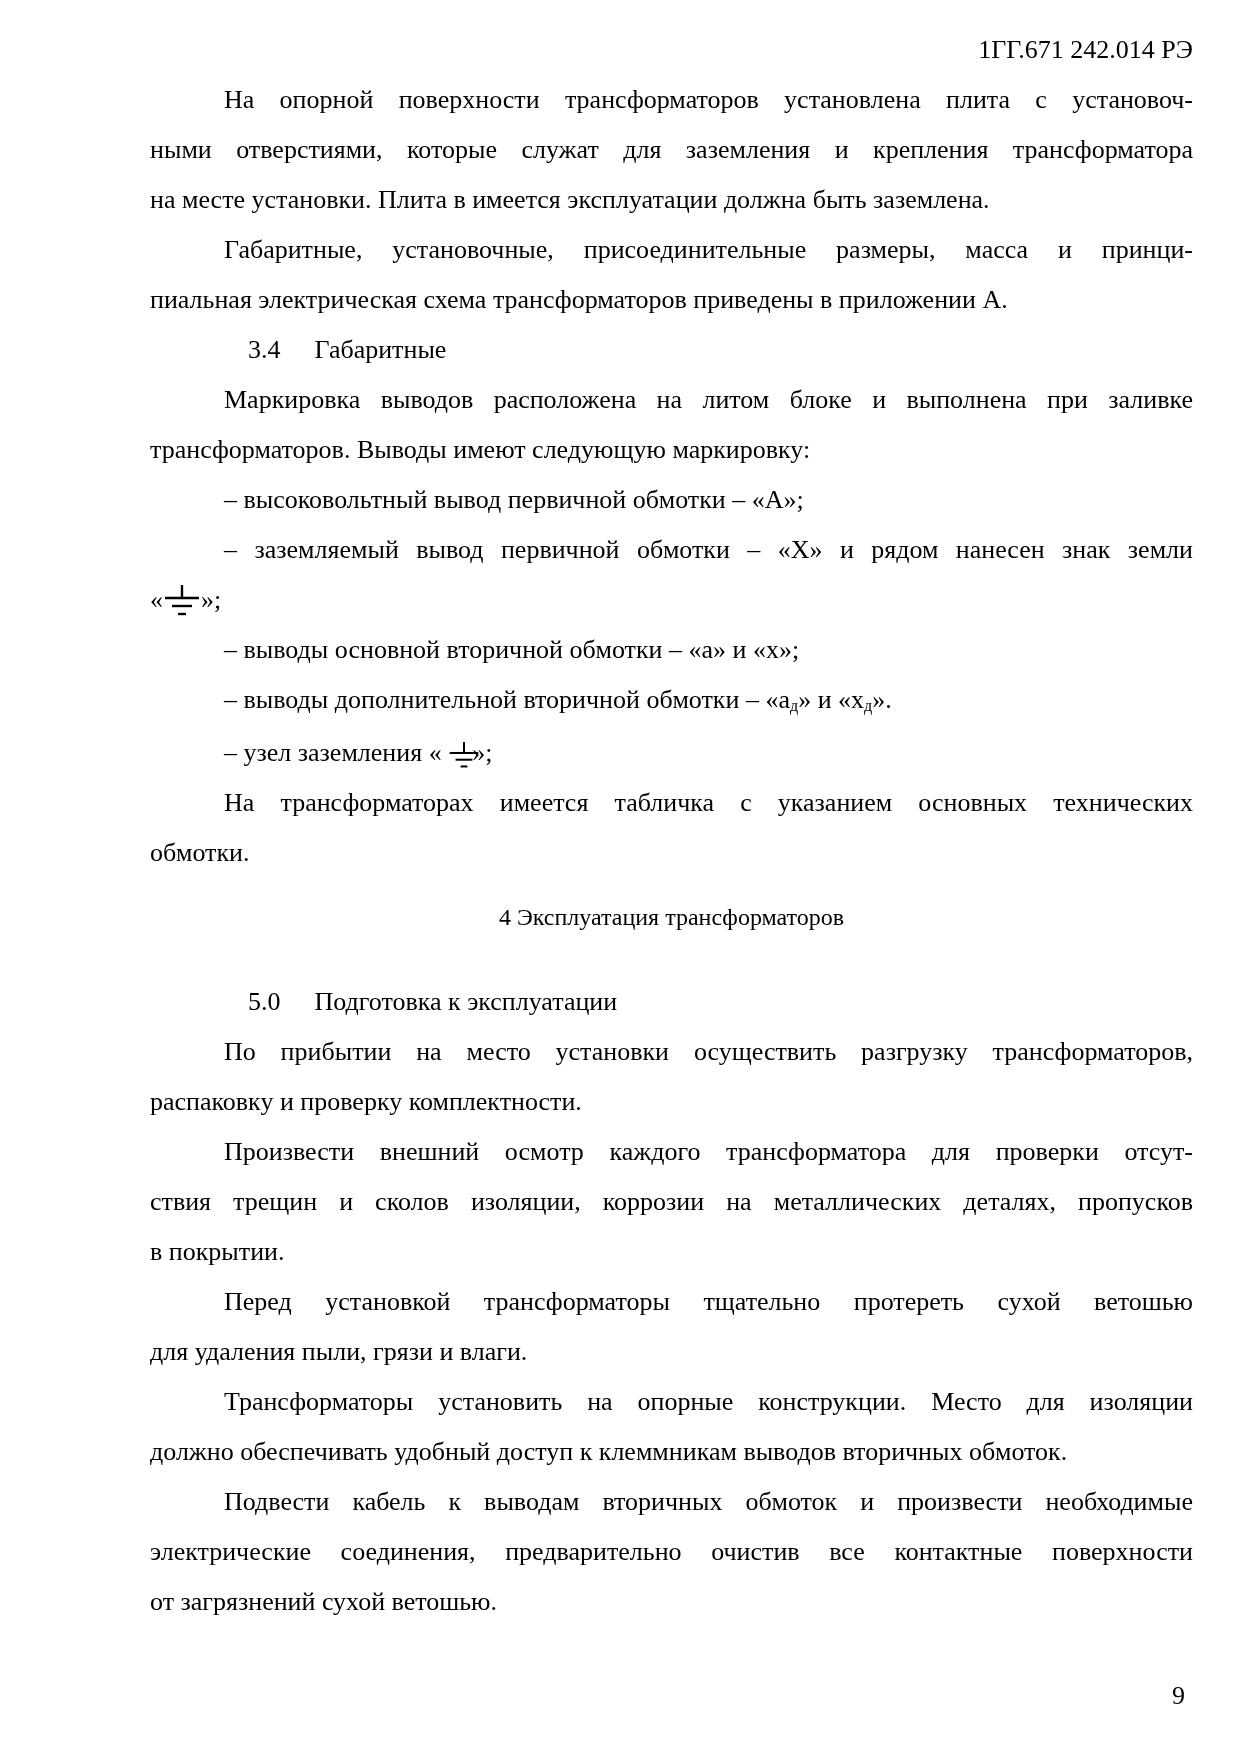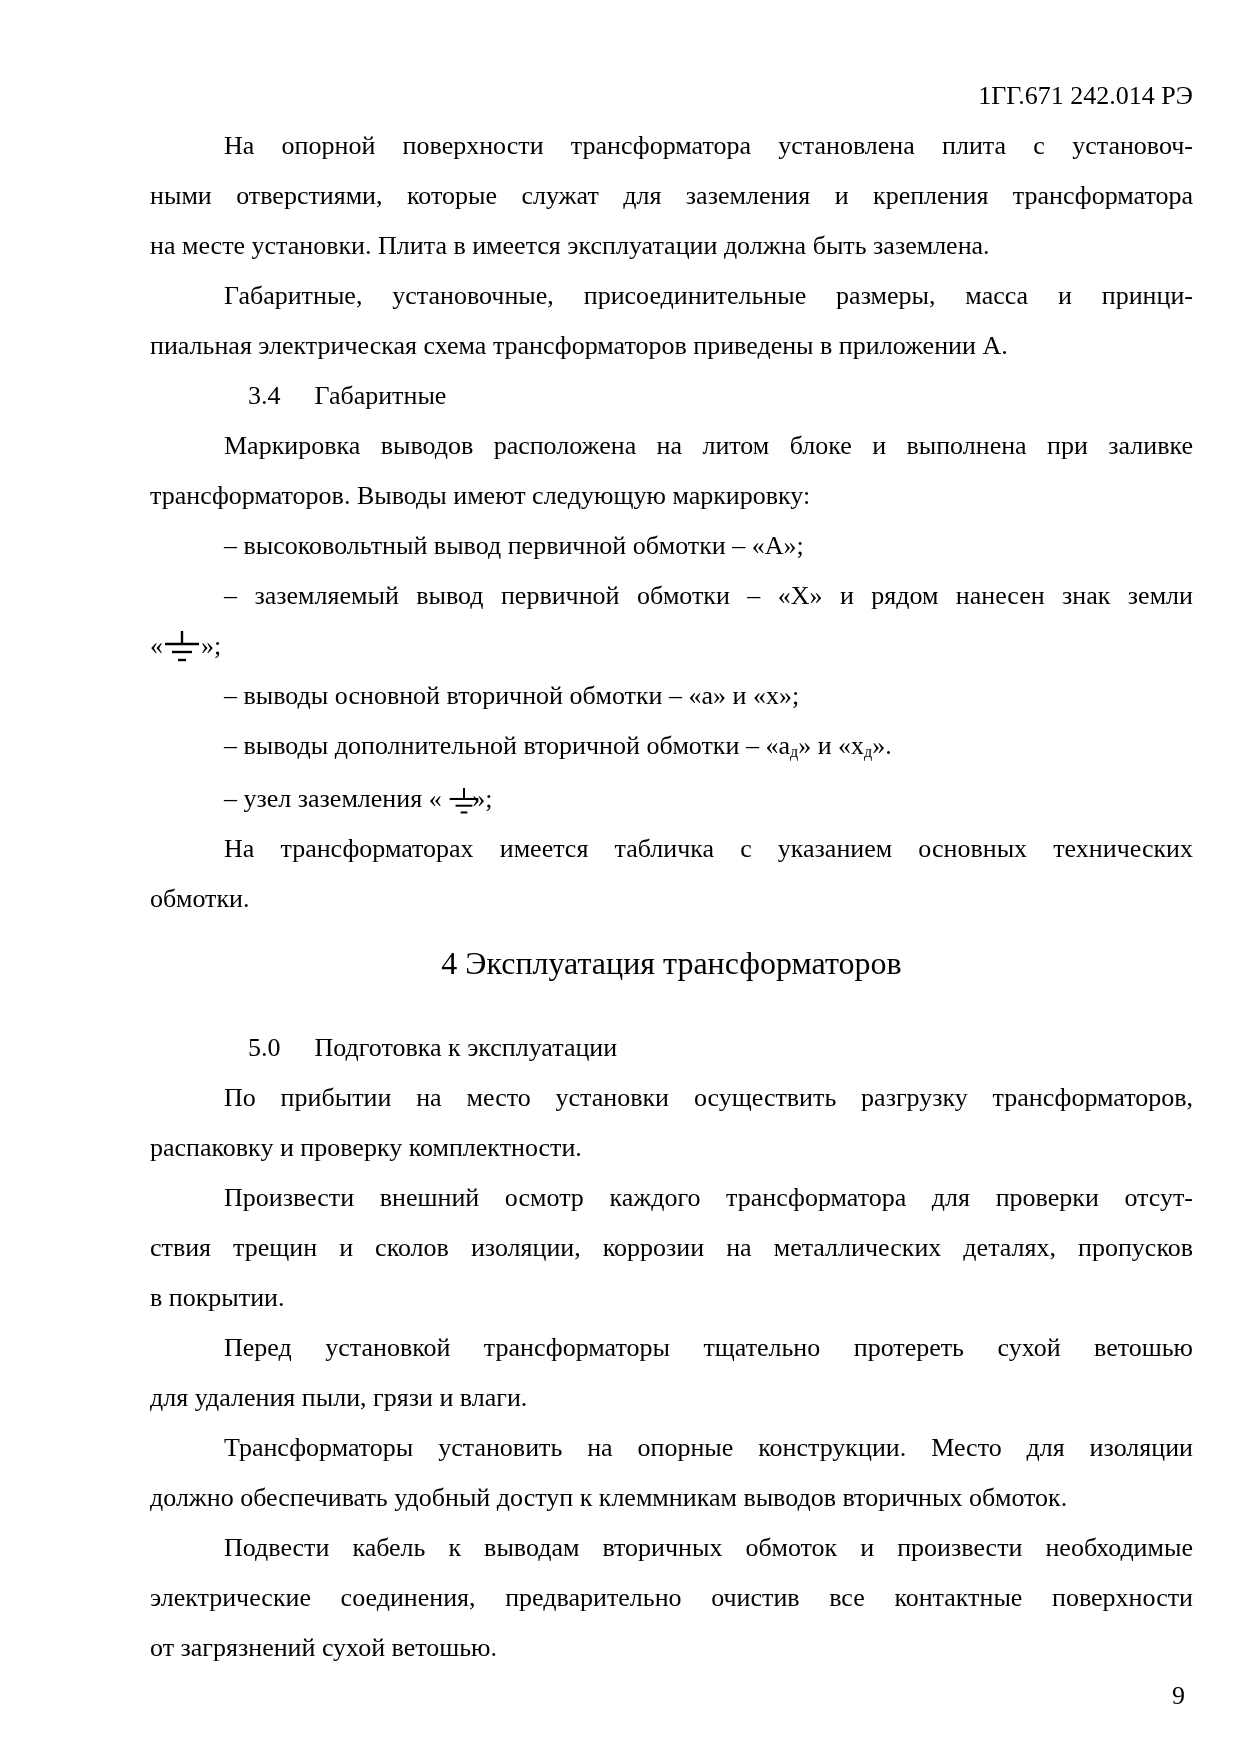--- a/index.html
+++ b/index.html
@@ -5,38 +5,38 @@
   html, body { margin: 0; padding: 0; background: #ffffff; }
   .page {
     position: relative;
     width: 1241px;
     height: 1755px;
     background: #ffffff;
     color: #000000;
     font-family: "Liberation Serif", serif;
     font-size: 26px;
     box-sizing: border-box;
-    padding: 71px 48px 0 150px;
+    padding: 25px 48px 0 150px;
     overflow: hidden;
   }
   .hdr {
     text-align: right;
     line-height: 50px;
   }
   .ln { line-height: 50px; }
   .j {
     text-align: justify;
     text-align-last: justify;
     text-justify: inter-word;
   }
   .ind { text-indent: 74px; }
   .hnum { margin-right: 34px; margin-left: 24px; }
   .sec-h {
     text-align: center;
-    font-size: 32px;
+    font-size: 24px;
     line-height: 54px;
     margin: 12px 0 33px 0;
   }
   .sx {
     font-size: 0.62em;
     position: relative;
     top: 0.18em;
   }
   .gnd { vertical-align: -10px; }
   .gnd line { stroke: #000; stroke-width: 2.4; stroke-linecap: butt; }
@@ -52,21 +52,21 @@
     line-height: 1;
   }
 </style>
 </head>
 <body>
 
 <div class="page">
 
   <div class="hdr">1ГГ.671 242.014 РЭ</div>
 
-  <div class="ln j ind">На опорной поверхности трансформатора установлена плита с установоч-</div>
+  <div class="ln j ind">На опорной поверхности трансформаторов установлена плита с установоч-</div>
   <div class="ln j">ными отверстиями, которые служат для заземления и крепления трансформатора</div>
   <div class="ln">на месте установки. Плита в имеется эксплуатации должна быть заземлена.</div>
 
   <div class="ln j ind">Габаритные, установочные, присоединительные размеры, масса и принци-</div>
   <div class="ln">пиальная электрическая схема трансформаторов приведены в приложении А.</div>
 
   <div class="ln ind">
     <span class="hnum">3.4</span><span>Габаритные</span>
   </div>
 

